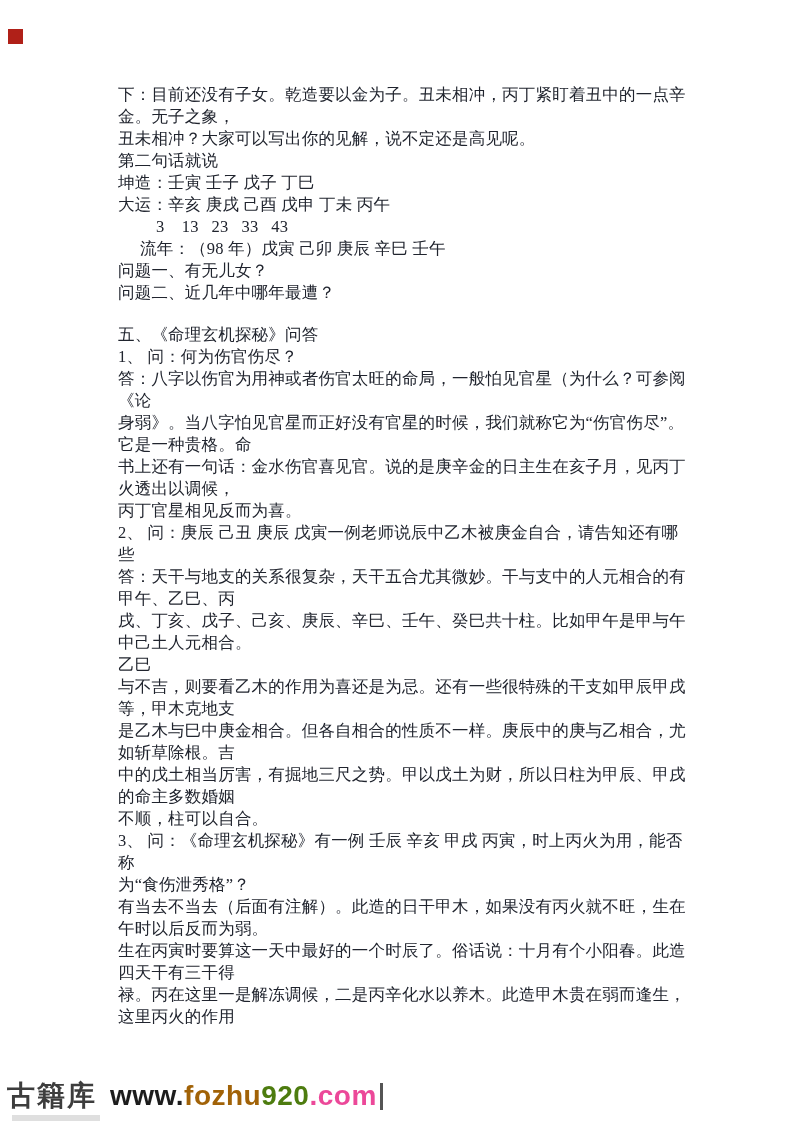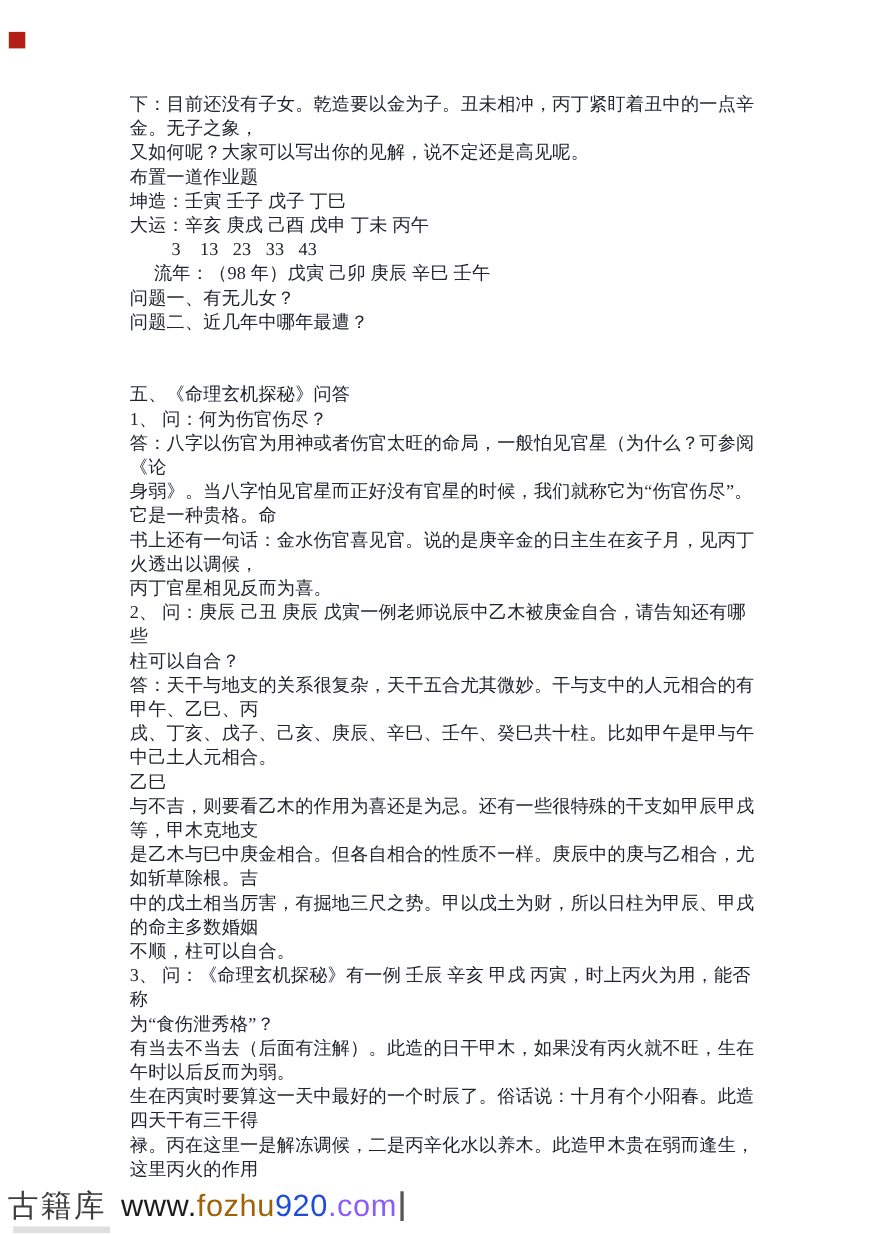--- a/index.html
+++ b/index.html
@@ -20,28 +20,28 @@
     left:118px; top:84px;
     width:576px;
     font-size:16.5px;
     line-height:22px;
     color:#20242e;
     letter-spacing:0.2px;
   }
   .line { white-space:pre-wrap; }
   .indent-num { padding-left:38px; white-space:pre; }
   .indent-sm { padding-left:22px; }
-  .section-gap { margin-top:44px; }
+  .section-gap { margin-top:20px; }
   .footer {
     position:absolute;
     left:7px; top:1079px;
     display:flex;
     align-items:center;
     font-family:"Liberation Sans","DejaVu Sans",sans-serif;
-    font-weight:400;
+    font-weight:700;
     font-size:28px;
     line-height:34px;
   }
   .footer .site { margin-right:13px; letter-spacing:2px; }
   .footer .urlpart { letter-spacing:0.5px; }
   .cursor-bar {
     width:3px; height:27px;
     background:#555555;
     margin-left:3px;
   }
@@ -55,54 +55,53 @@
 </style>
 </head>
 <body>
 
 <div class="page">
 
   <div class="stamp" style="background: rgb(176, 32, 24);"></div>
 
   <div class="content" id="doc-body">
       <div class="line">下：目前还没有子女。乾造要以金为子。丑未相冲，丙丁紧盯着丑中的一点辛金。无子之象，</div>
-      <div class="line">又如何呢？大家可以写出你的见解，说不定还是高见呢。</div>
-      <div class="line">布置一道作业题</div>
+      <div class="line">丑未相冲？大家可以写出你的见解，说不定还是高见呢。</div>
+      <div class="line">第二句话就说</div>
       <div class="line">坤造：壬寅 壬子 戊子 丁巳</div>
       <div class="line">大运：辛亥 庚戌 己酉 戊申 丁未 丙午</div>
       <div class="line indent-num">3    13   23   33   43</div>
       <div class="line indent-sm">流年：（98 年）戊寅 己卯 庚辰 辛巳 壬午</div>
       <div class="line">问题一、有无儿女？</div>
       <div class="line">问题二、近几年中哪年最遭？</div>
       <div class="line section-gap">五、《命理玄机探秘》问答</div>
       <div class="line">1、 问：何为伤官伤尽？</div>
       <div class="line">答：八字以伤官为用神或者伤官太旺的命局，一般怕见官星（为什么？可参阅《论</div>
       <div class="line">身弱》。当八字怕见官星而正好没有官星的时候，我们就称它为“伤官伤尽”。它是一种贵格。命</div>
       <div class="line">书上还有一句话：金水伤官喜见官。说的是庚辛金的日主生在亥子月，见丙丁火透出以调候，</div>
       <div class="line">丙丁官星相见反而为喜。</div>
       <div class="line">2、 问：庚辰 己丑 庚辰 戊寅一例老师说辰中乙木被庚金自合，请告知还有哪些</div>
-      <div class="line">柱可以自合？</div>
       <div class="line">答：天干与地支的关系很复杂，天干五合尤其微妙。干与支中的人元相合的有甲午、乙巳、丙</div>
       <div class="line">戌、丁亥、戊子、己亥、庚辰、辛巳、壬午、癸巳共十柱。比如甲午是甲与午中己土人元相合。</div>
       <div class="line">乙巳</div>
       <div class="line">与不吉，则要看乙木的作用为喜还是为忌。还有一些很特殊的干支如甲辰甲戌等，甲木克地支</div>
       <div class="line">是乙木与巳中庚金相合。但各自相合的性质不一样。庚辰中的庚与乙相合，尤如斩草除根。吉</div>
       <div class="line">中的戊土相当厉害，有掘地三尺之势。甲以戊土为财，所以日柱为甲辰、甲戌的命主多数婚姻</div>
       <div class="line">不顺，柱可以自合。</div>
       <div class="line">3、 问：《命理玄机探秘》有一例 壬辰 辛亥 甲戌 丙寅，时上丙火为用，能否称</div>
       <div class="line">为“食伤泄秀格”？</div>
       <div class="line">有当去不当去（后面有注解）。此造的日干甲木，如果没有丙火就不旺，生在午时以后反而为弱。</div>
       <div class="line">生在丙寅时要算这一天中最好的一个时辰了。俗话说：十月有个小阳春。此造四天干有三干得</div>
       <div class="line">禄。丙在这里一是解冻调候，二是丙辛化水以养木。此造甲木贵在弱而逢生，这里丙火的作用</div>
     </div>
 
   <div class="footer">
     <span class="site" style="color: rgb(61, 61, 61);">古籍库</span>
     <span class="urlpart" style="color: rgb(28, 28, 28);">www.</span>
     <span class="urlpart" style="color: #a16207;">fozhu</span>
-    <span class="urlpart" style="color: #1d4ed8;">920</span>
-    <span class="urlpart" style="color: #8b5cf6;">.com</span>
+    <span class="urlpart" style="color: #4d7c0f;">920</span>
+    <span class="urlpart" style="color: #ec4899;">.com</span>
     <span class="cursor-bar"></span>
   </div>
 
   <div class="smudge"></div>
 
 </div>
 
 </body></html>

